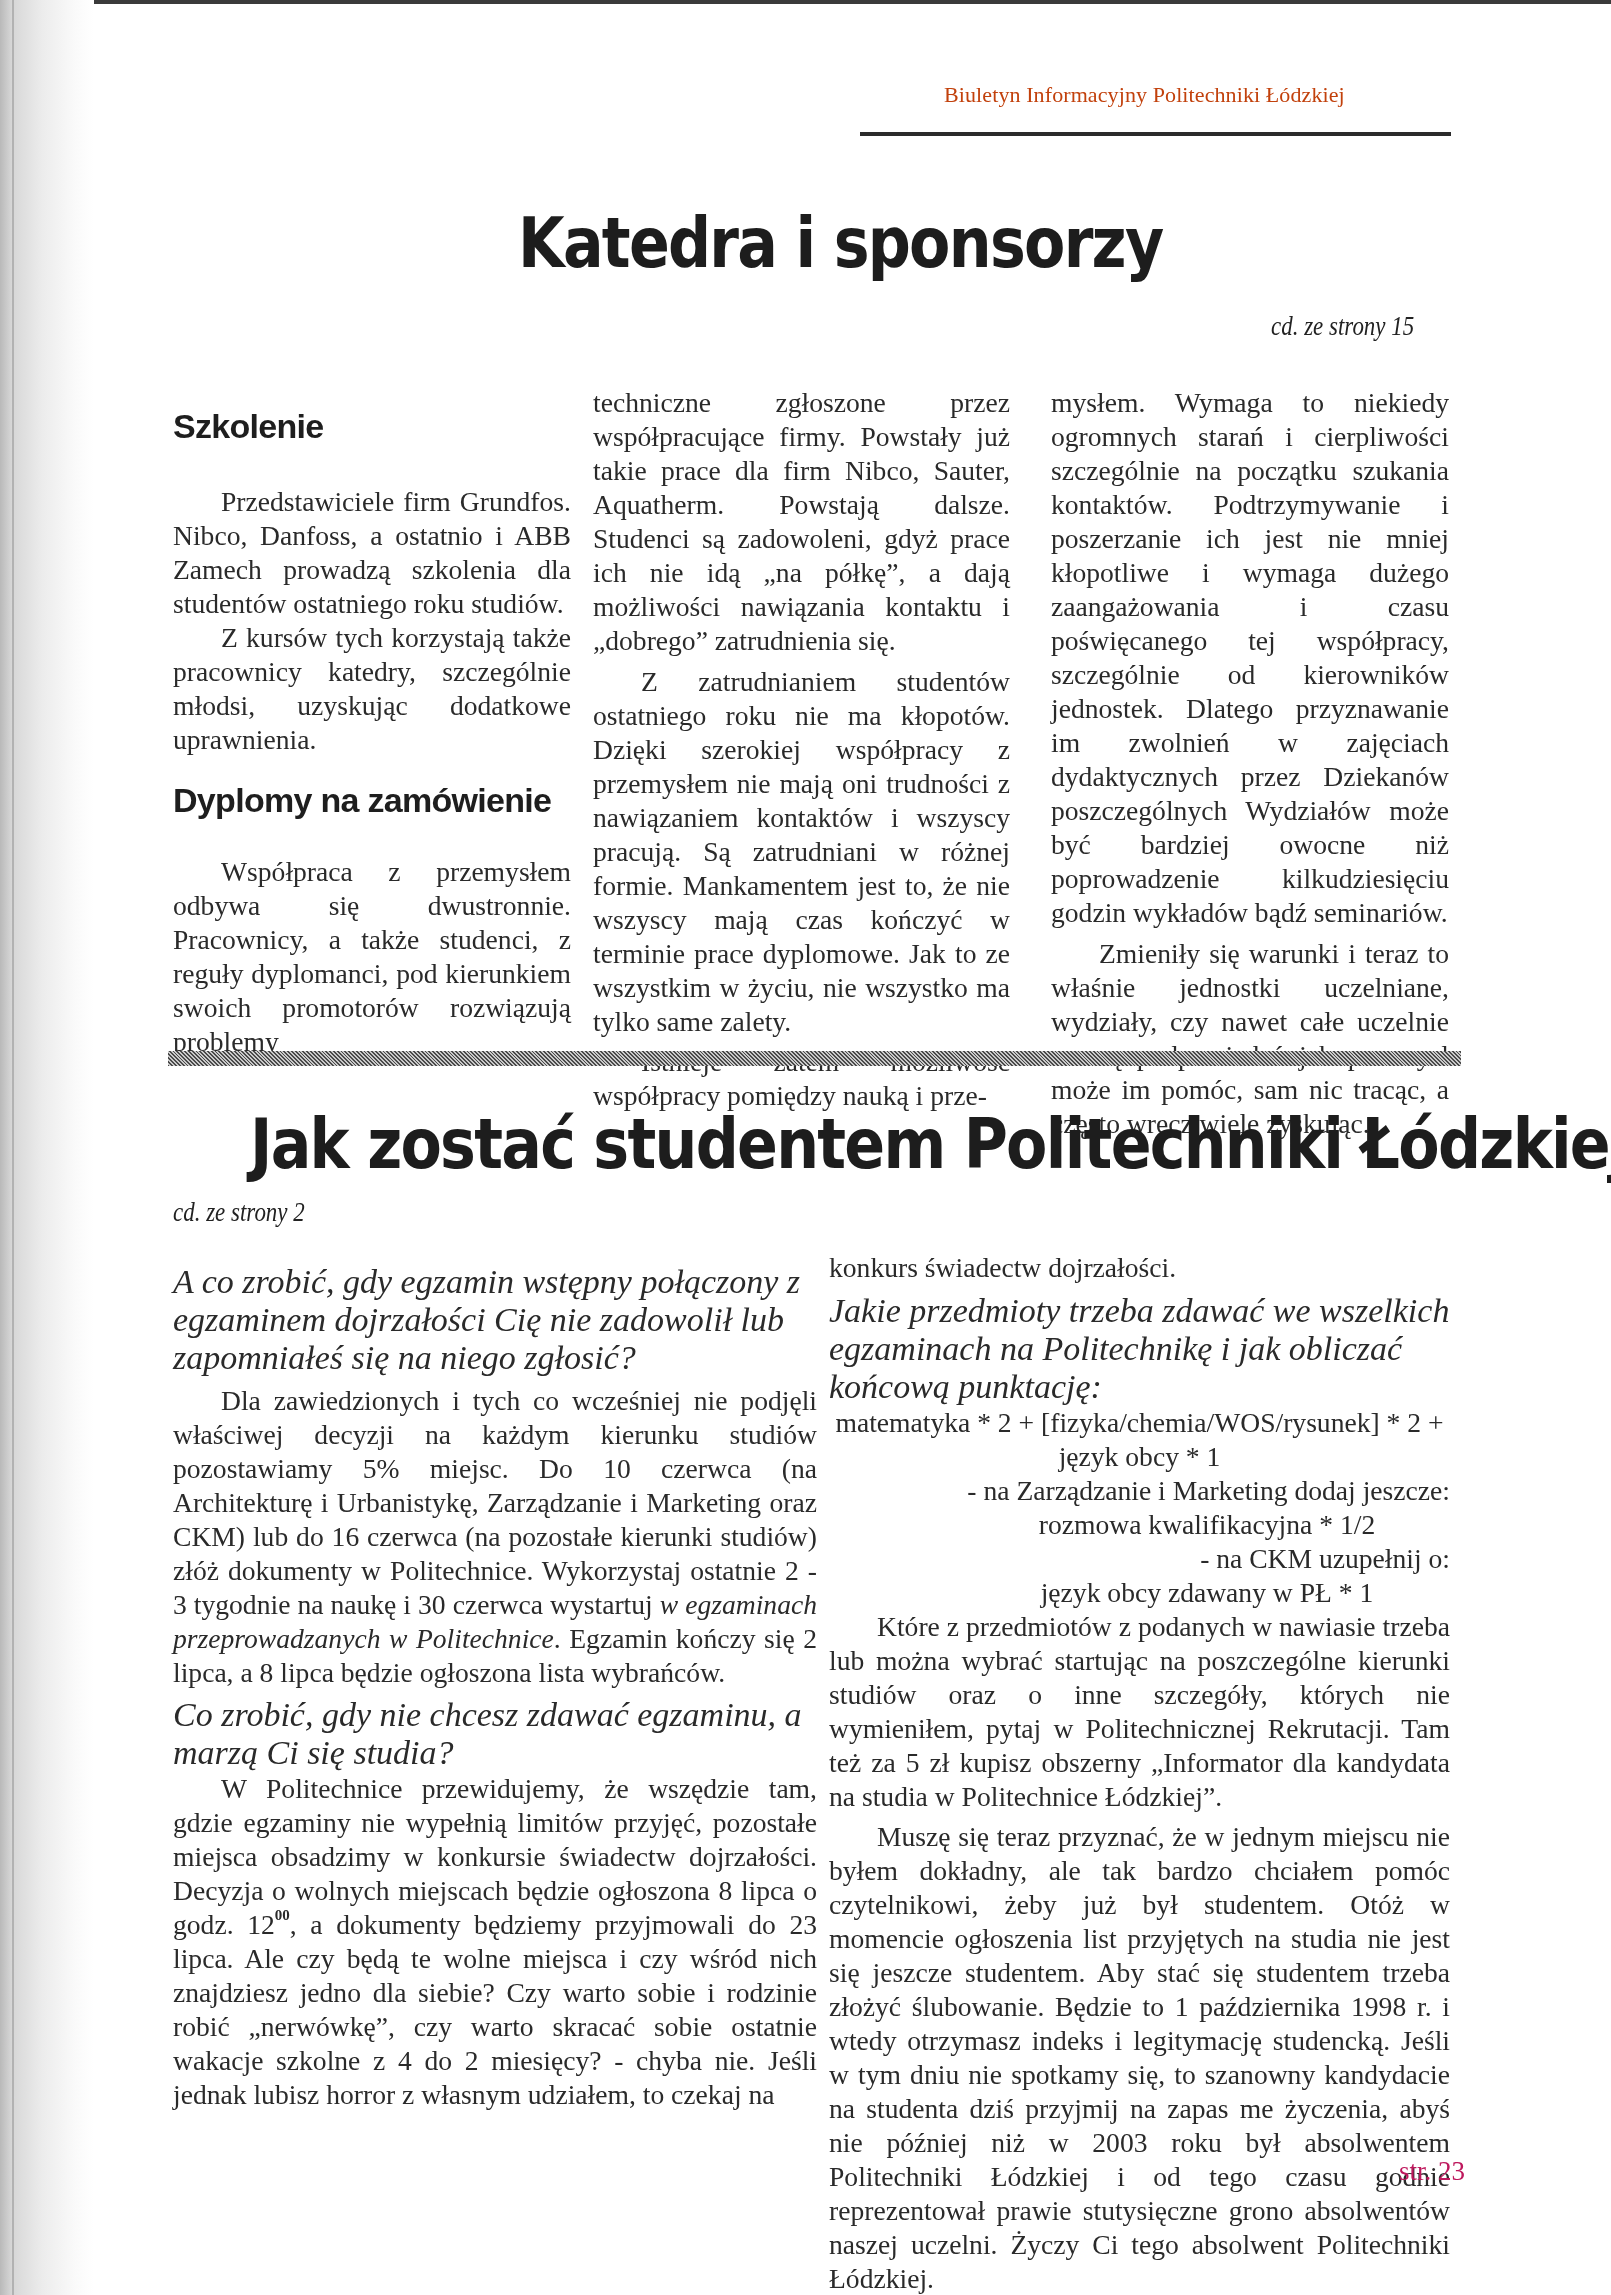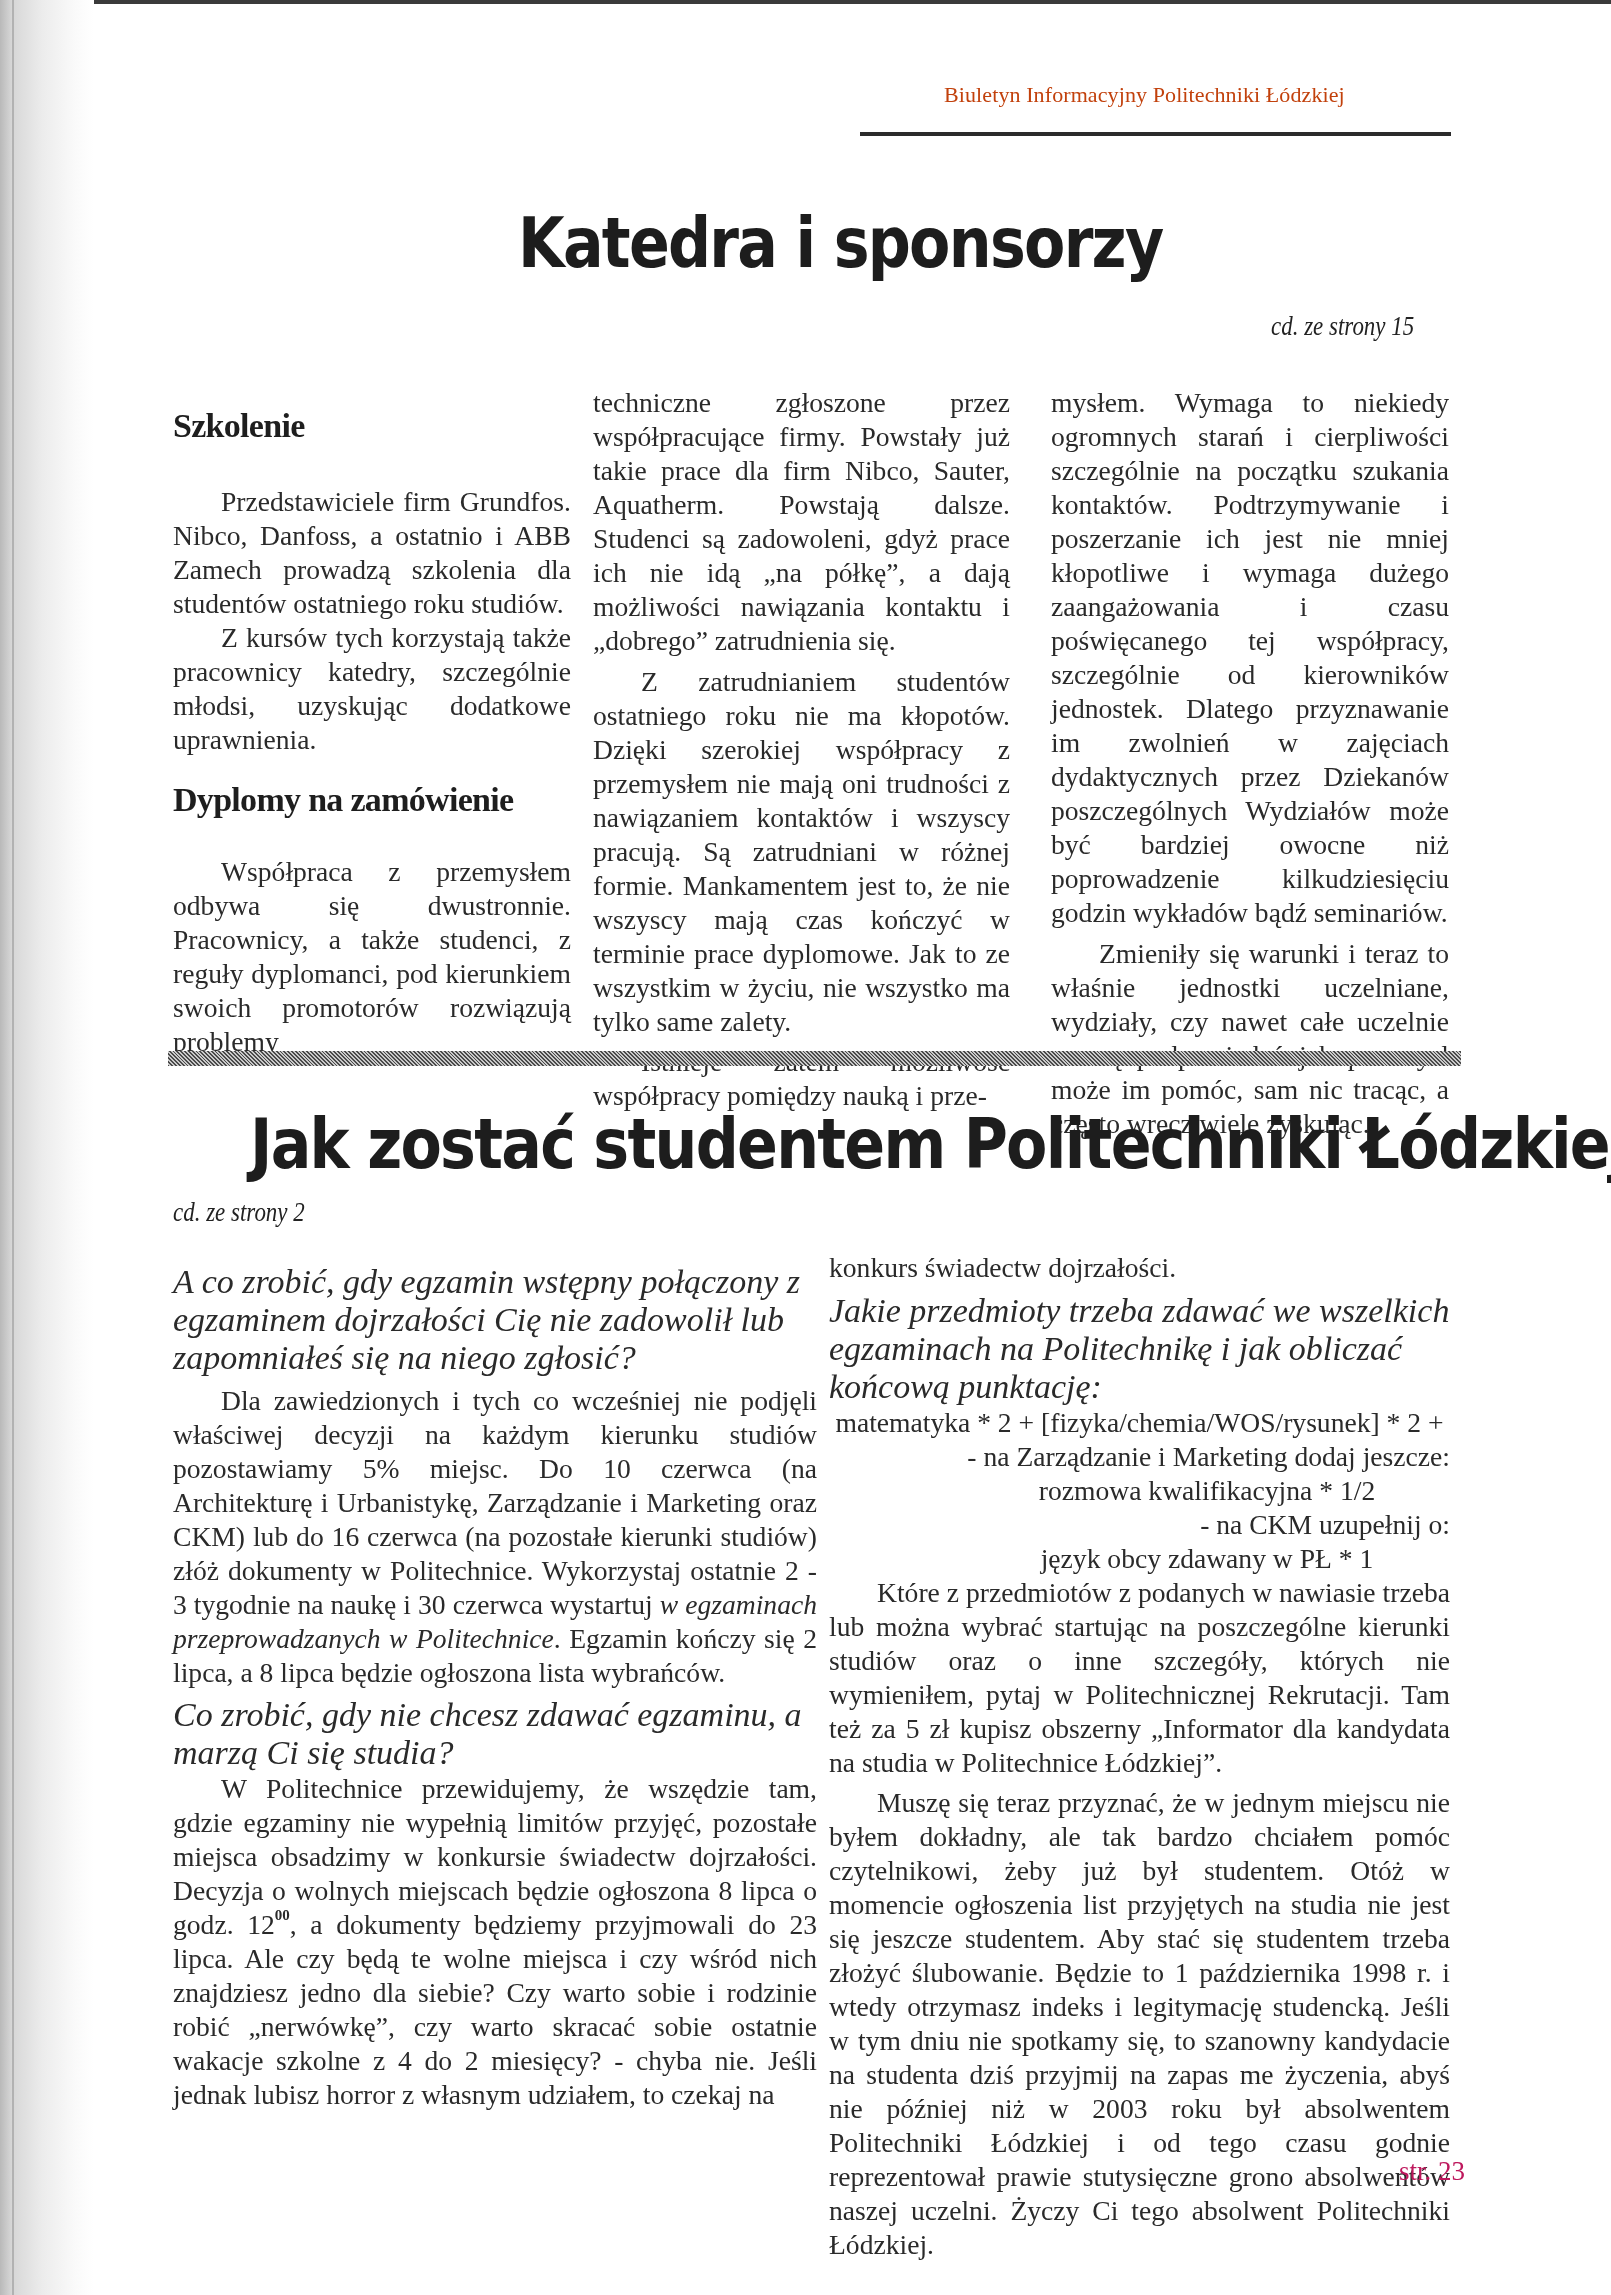--- a/index.html
+++ b/index.html
@@ -25,21 +25,21 @@
   .title1 { left:518px; top:202px; font-size:70px; transform:scaleX(0.86); transform-origin:left top; }
   .title2 { left:250px; top:1103px; font-size:70px; transform:scaleX(0.86); transform-origin:left top; }
   .contd { font-style:italic; font-size:27px; white-space:nowrap; color:#222; transform:scaleX(0.85); transform-origin:left top;}
   .contd1 { left:1271px; top:311px; }
   .contd2 { left:173px; top:1197px; }
   .col { font-size:27.6px; line-height:34px; text-align:justify; hyphens:manual; color:#2a2a2a; }
   .col p { margin:0; text-indent:0; }
   .col p.ind { text-indent:48px; }
   .col p + p { margin-top:6.7px; }
   .subhead {
-    font-family:Liberation Serif, serif; font-size:34px; line-height:42px; color:#1e1e1e;
+    font-family:Liberation Sans, sans-serif; font-size:34px; line-height:42px; color:#1e1e1e;
     margin:0 0 27px 0; letter-spacing:-0.7px;
   }
   .c1 { left:173px; top:386px; width:398px; }
   .c2 { left:593px; top:386px; width:417px; }
   .c3 { left:1051px; top:386px; width:398px; }
   .hatch {
     left:168px; top:1051px; width:1293px; height:15px;
     background:repeating-linear-gradient(45deg,#4a4a4a 0 1.3px,#c9c9c9 1.3px 2.7px);
   }
   .b1 { left:173px; top:1263px; width:644px; font-size:27.6px; line-height:34px; transform:scaleX(1); }
@@ -93,20 +93,21 @@
   <p class="question">A co zrobić, gdy egzamin wstępny połączony z egzaminem dojrzałości Cię nie zadowolił lub zapomniałeś się na niego zgłosić?</p>
   <p class="ind"><span>Dla zawiedzionych i tych co wcześniej nie podjęli właściwej decyzji na każdym kierunku studiów pozostawiamy 5% miejsc. Do 10 czerwca (na Architekturę i Urbanistykę, Zarządzanie i Marketing oraz CKM) lub do 16 czerwca (na pozostałe kierunki studiów) złóż dokumenty w Politechnice. Wykorzystaj ostatnie 2 - 3 tygodnie na naukę i 30 czerwca wystartuj </span><i>w egzaminach przeprowadzanych w Politechnice</i><span>. Egzamin kończy się 2 lipca, a 8 lipca będzie ogłoszona lista wybrańców.</span></p>
   <p class="question">Co zrobić, gdy nie chcesz zdawać egzaminu, a marzą Ci się studia?</p>
   <p class="ind" style="margin-top:0"><span>W Politechnice przewidujemy, że wszędzie tam, gdzie egzaminy nie wypełnią limitów przyjęć, pozostałe miejsca obsadzimy w konkursie świadectw dojrzałości. Decyzja o wolnych miejscach będzie ogłoszona 8 lipca o godz. 12</span><sup>00</sup><span>, a dokumenty będziemy przyjmowali do 23 lipca. Ale czy będą te wolne miejsca i czy wśród nich znajdziesz jedno dla siebie? Czy warto sobie i rodzinie robić „nerwówkę”, czy warto skracać sobie ostatnie wakacje szkolne z 4 do 2 miesięcy? - chyba nie. Jeśli jednak lubisz horror z własnym udziałem, to czekaj na</span></p>
 </div>
 
 <div class="abs col b2">
   <p>konkurs świadectw dojrzałości.</p>
   <p class="question">Jakie przedmioty trzeba zdawać we wszelkich egzaminach na Politechnikę i jak obliczać końcową punktację:</p>
   <p class="formula" style="margin-top:0">matematyka * 2 + [fizyka/chemia/WOS/rysunek] * 2 +</p>
+  <p class="formula" style="margin-top:0">język obcy * 1</p>
   <p class="formula left" style="margin-top:0">- na Zarządzanie i Marketing dodaj jeszcze:</p>
   <p class="formula ind2" style="margin-top:0">rozmowa kwalifikacyjna * 1/2</p>
   <p class="formula left" style="margin-top:0">- na CKM uzupełnij o:</p>
   <p class="formula ind2" style="margin-top:0">język obcy zdawany w PŁ * 1</p>
   <p class="ind" style="margin-top:0">Które z przedmiotów z podanych w nawiasie trzeba lub można wybrać startując na poszczególne kierunki studiów oraz o inne szczegóły, których nie wymieniłem, pytaj w Politechnicznej Rekrutacji. Tam też za 5 zł kupisz obszerny „Informator dla kandydata na studia w Politechnice Łódzkiej”.</p>
   <p class="ind">Muszę się teraz przyznać, że w jednym miejscu nie byłem dokładny, ale tak bardzo chciałem pomóc czytelnikowi, żeby już był studentem. Otóż w momencie ogłoszenia list przyjętych na studia nie jest się jeszcze studentem. Aby stać się studentem trzeba złożyć ślubowanie. Będzie to 1 października 1998 r. i wtedy otrzymasz indeks i legitymację studencką. Jeśli w tym dniu nie spotkamy się, to szanowny kandydacie na studenta dziś przyjmij na zapas me życzenia, abyś nie później niż w 2003 roku był absolwentem Politechniki Łódzkiej i od tego czasu godnie reprezentował prawie stutysięczne grono absolwentów naszej uczelni. Życzy Ci tego absolwent Politechniki Łódzkiej.</p>
 </div>
 
 <div class="abs pagenum">str. 23</div>
 

